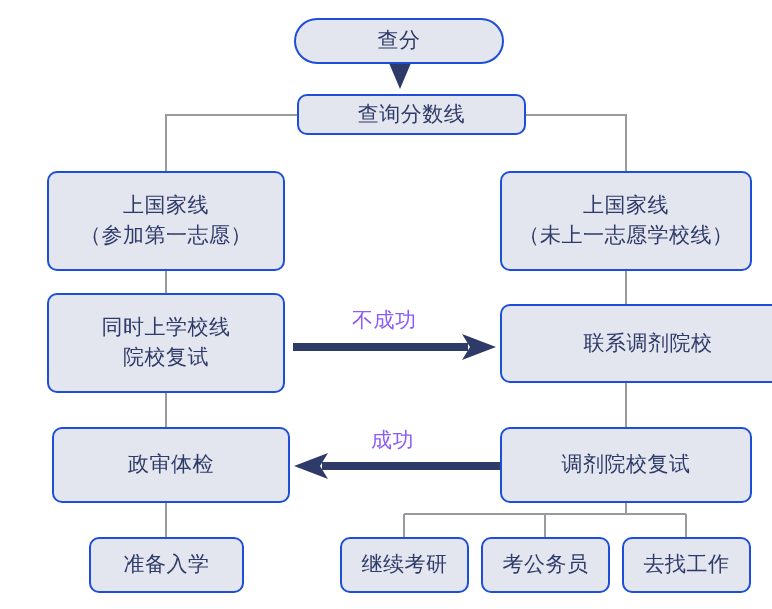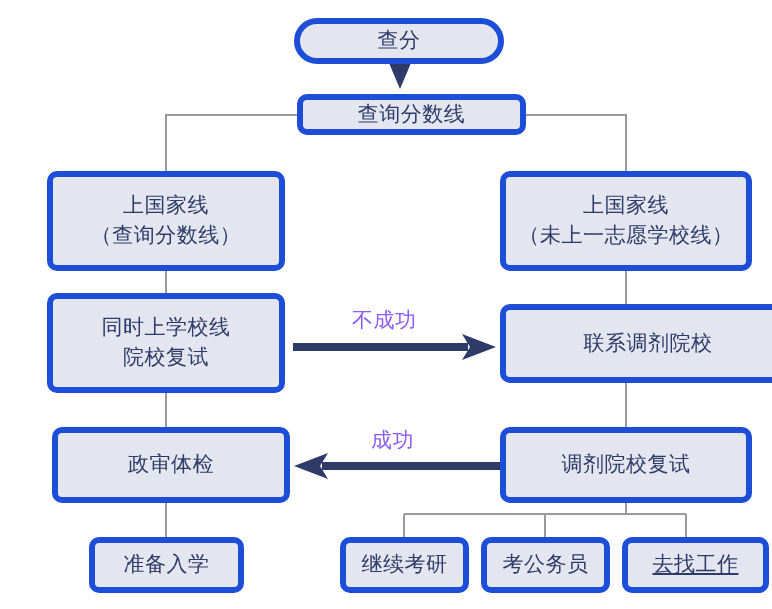--- a/index.html
+++ b/index.html
@@ -26,21 +26,21 @@
     left: 0;
     top: 0;
     width: 772px;
     height: 609px;
     pointer-events: none;
   }
   .node {
     position: absolute;
     box-sizing: border-box;
     background: #e3e6ef;
-    border: 6px solid #1d4ed8;
+    border: 2px solid #1d4ed8;
     border-radius: 10px;
     color: #2e3a68;
     display: flex;
     flex-direction: column;
     align-items: center;
     justify-content: center;
     text-align: center;
     line-height: 1.42;
     letter-spacing: 0.5px;
     font-size: 21px;
@@ -63,21 +63,21 @@
   #n-chaxun        { left: 297px; top: 94px;  width: 229px; height: 41px; }
   #n-left-1        { left: 47px;  top: 171px; width: 238px; height: 100px; }
   #n-right-1       { left: 500px; top: 171px; width: 252px; height: 100px; }
   #n-left-2        { left: 47px;  top: 293px; width: 238px; height: 100px; }
   #n-right-2       { left: 500px; top: 304px; width: 296px; height: 79px; }
   #n-left-3        { left: 52px;  top: 427px; width: 238px; height: 76px; }
   #n-right-3       { left: 500px; top: 427px; width: 252px; height: 76px; }
   #n-left-4        { left: 89px;  top: 537px; width: 155px; height: 56px; }
   #n-b1            { left: 340px; top: 537px; width: 129px; height: 56px; text-align: right; }
   #n-b2            { left: 481px; top: 537px; width: 129px; height: 56px; }
-  #n-b3            { left: 622px; top: 537px; width: 147px; height: 56px; text-decoration: underline; }
+  #n-b3            { left: 622px; top: 537px; width: 129px; height: 56px; }
   #lbl-fail        { left: 352px; top: 306px; }
   #lbl-success     { left: 371px; top: 426px; }
 </style>
 </head>
 <body>
 
 <div id="canvas">
 
   <svg class="connectors" viewBox="0 0 772 609">
 
@@ -117,21 +117,21 @@
   <div class="node pill" id="n-chafen">
     <span>查分</span>
   </div>
 
   <div class="node" id="n-chaxun">
     <span>查询分数线</span>
   </div>
 
   <div class="node" id="n-left-1">
     <span class="line1">上国家线</span>
-    <span class="line2">（查询分数线）</span>
+    <span class="line2">（参加第一志愿）</span>
   </div>
 
   <div class="node" id="n-right-1">
     <span class="line1">上国家线</span>
     <span class="line2">（未上一志愿学校线）</span>
   </div>
 
   <div class="node" id="n-left-2">
     <span class="line1">同时上学校线</span>
     <span class="line2">院校复试</span>

